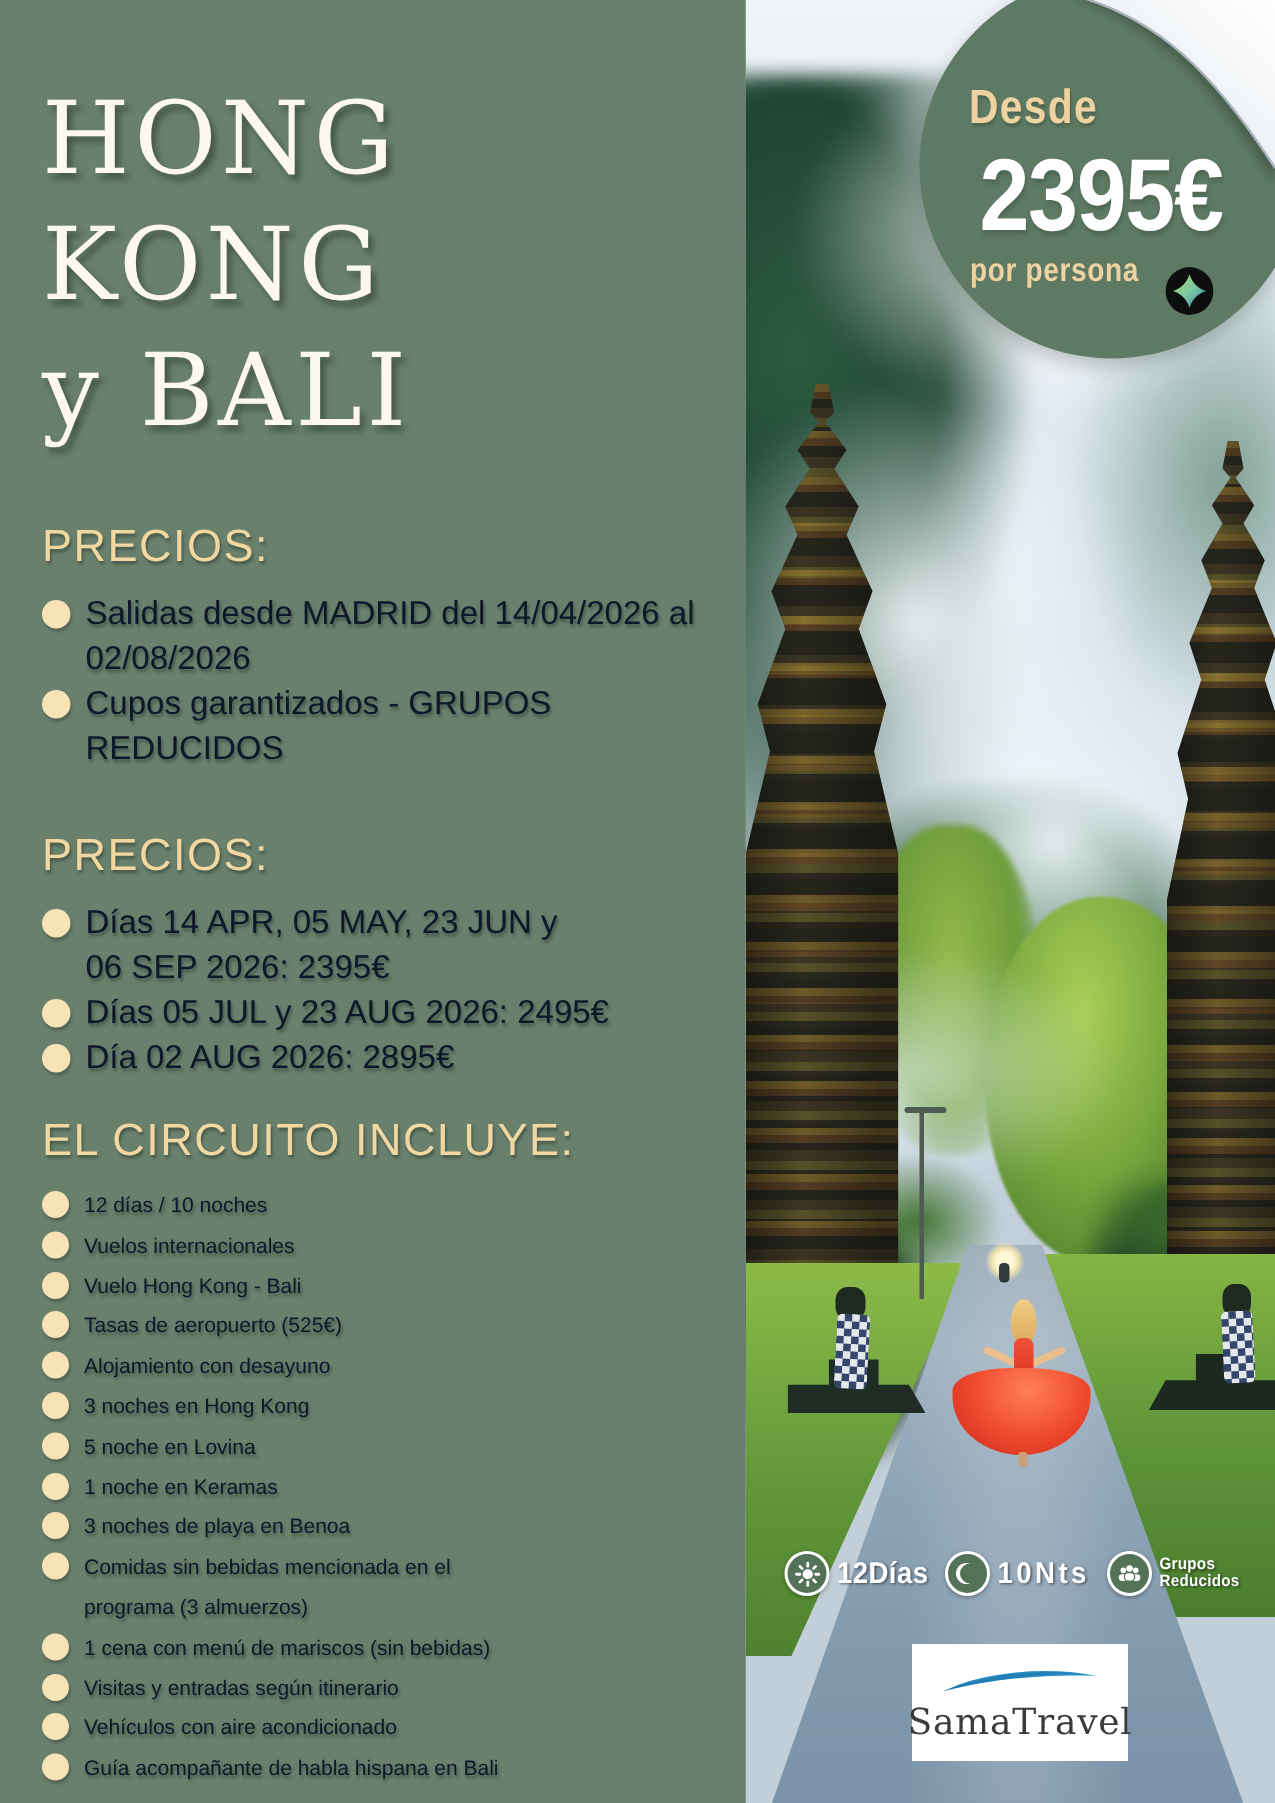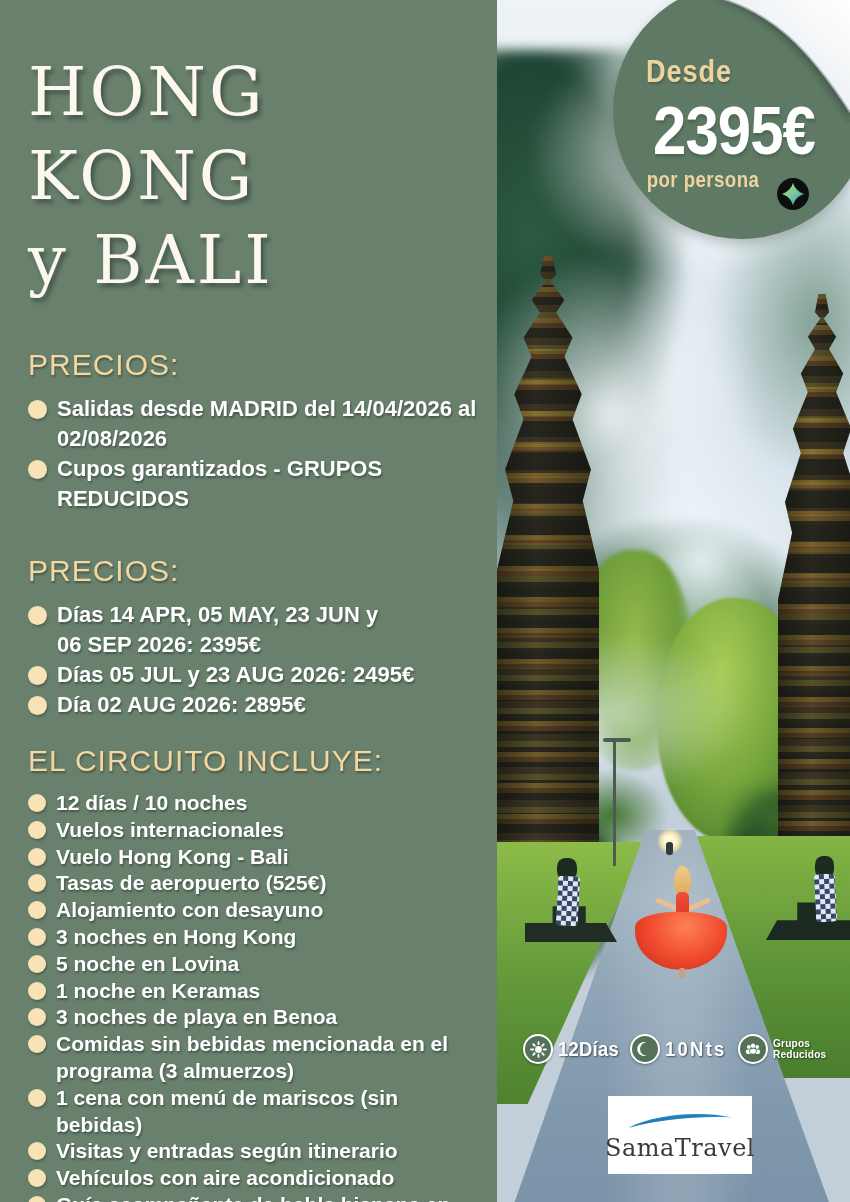--- a/index.html
+++ b/index.html
@@ -15,24 +15,24 @@
          text-shadow:3px 4px 4px rgba(36,49,41,.55);}
   .heading{color:#f2d7a0;font-size:30px;font-weight:500;letter-spacing:1px;line-height:38px;
            text-shadow:1px 2px 2px rgba(35,47,39,.5);}
   .h-salidas{margin-top:44px;}
   .h-precios{margin-top:38px;}
   .h-incluye{margin-top:22px;}
   ul.blist{list-style:none;margin:10px 0 0 0;padding:0;}
   ul.blist li{display:flex;align-items:flex-start;}
   .dot{flex:0 0 auto;width:19px;height:19px;border-radius:50%;background:#f8e3b6;
        margin:6px 10px 0 0;box-shadow:1px 2px 2px rgba(35,47,39,.35);}
-  .btxt{color:#ffffff;font-size:22px;line-height:30px;white-space:pre-line;
-        text-shadow:1px 2px 2px rgba(35,47,39,.5);font-weight:bold;}
+  .btxt{color:#0f172a;font-size:22px;line-height:30px;white-space:pre-line;
+        text-shadow:1px 2px 2px rgba(35,47,39,.5);}
   .incluye-list .dot{width:18px;height:18px;margin-top:4px;}
-  .incluye-list .btxt{font-size:21px;line-height:26.8px;}
+  .incluye-list .btxt{font-size:14px;line-height:26.8px;}
 
   
   .photo{position:absolute;left:497px;top:0;width:353px;height:1202px;overflow:hidden;
          background:linear-gradient(180deg,#eef3f7 0%,#e2ebf2 22%,#d3dfe8 42%,#c8d4de 58%,#c2cfd9 70%);}
   .photo .ly{position:absolute;}
   .jungle1{left:-50px;top:50px;width:240px;height:470px;filter:blur(6px);
            background:radial-gradient(ellipse at 35% 40%,#2d5a41 0%,#1e4533 45%,rgba(30,69,51,0) 72%);}
   .jungle2{left:-45px;top:250px;width:230px;height:400px;filter:blur(7px);
            background:radial-gradient(ellipse at 40% 50%,#1c4634 0%,rgba(23,58,42,0) 70%);}
   .jungleR{right:-70px;top:160px;width:210px;height:320px;filter:blur(9px);

